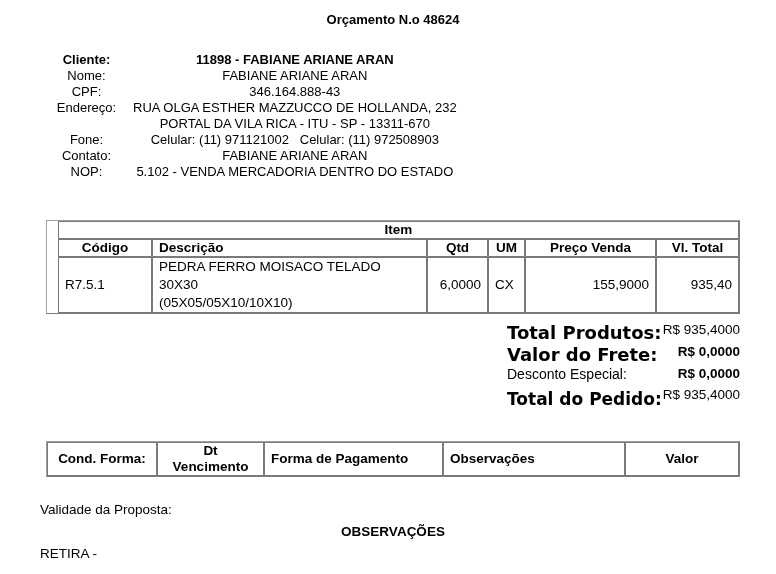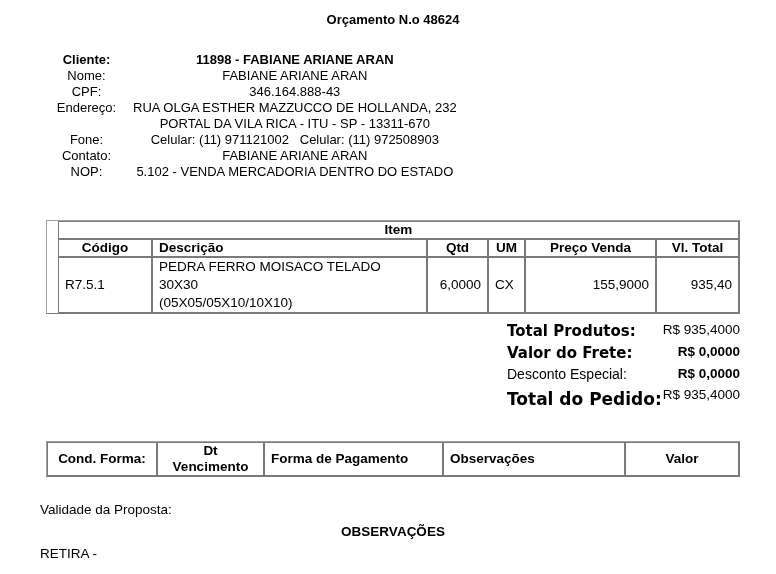--- a/index.html
+++ b/index.html
@@ -24,21 +24,21 @@
     table.grid th { font-weight: bold; text-align: center; }
     .items { left: 46px; top: 220px; width: 694px; padding-left: 11px; }
     .items .hrow th { height: 16px; line-height: 16px; }
     .items .drow td { height: 31px; line-height: 18px; }
     .r { text-align: right; }
     .c { text-align: center; }
     .l { text-align: left !important; }
 
     .totals { position: absolute; left: 507px; top: 320px; width: 235px; }
     .trow { position: relative; height: 22px; }
-    .trow .tl { position: absolute; left: 0; top: 2px; font-family: "DejaVu Sans", sans-serif; font-weight: bold; font-size: 15px; }
+    .trow .tl { position: absolute; left: 0; top: 2px; font-family: "DejaVu Sans", sans-serif; font-weight: bold; font-size: 18px; }
     .trow .tl.reg { font-family: "Liberation Sans", sans-serif; font-weight: normal; font-size: 14px; }
     .trow .tv { position: absolute; right: 2px; top: 2px; font-size: 13.5px; }
     .trow .tv.b { font-weight: bold; padding-left: 12px; }
     .trow.big { height: 30px; }
     .trow.big .tl { font-size: 17px; top: 3px; }
     .trow.big .tv { top: 1px; }
 
     .pay { left: 46px; top: 441px; width: 694px; }
     .pay th, .pay td { height: 16px; line-height: 16px; }
 

